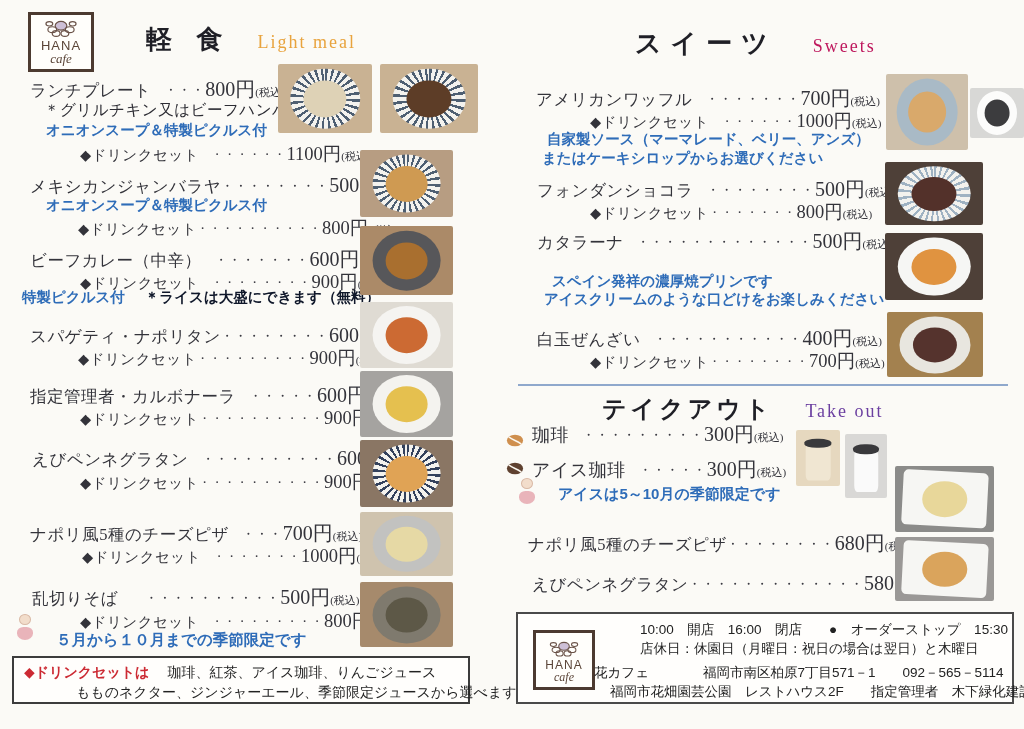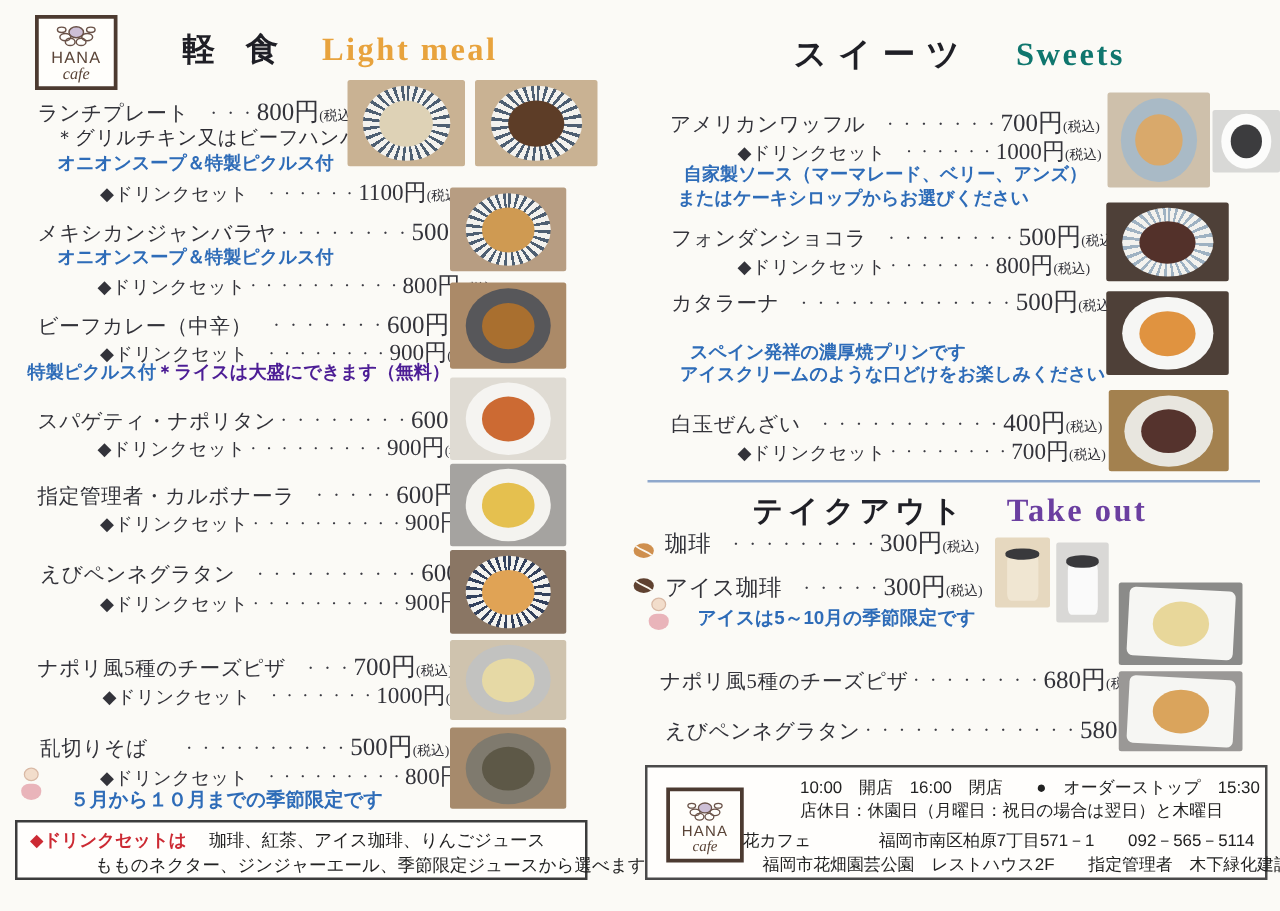--- a/index.html
+++ b/index.html
@@ -2,40 +2,40 @@
 <html><head>
 <meta charset="utf-8">
 <style>
   html,body{margin:0;padding:0;background:#e8e8e8}
   .page{position:relative;width:1024px;height:729px;background:#fbfaf6;
         font-family:"Liberation Serif","DejaVu Serif",serif;color:#33333a;overflow:hidden}
 
   
   .hdr{position:absolute;white-space:nowrap}
   .hd-jp{font-size:26px;font-weight:600;letter-spacing:9px;color:#1f1f26}
-  .hd-en{font-size:26px;letter-spacing:2px;margin-left:26px;font-weight:700}
+  .hd-en{font-size:18px;letter-spacing:2px;margin-left:26px;font-weight:400}
 
   
   .ml{position:absolute;white-space:nowrap;color:#33333a}
   .nm{font-size:16.5px;letter-spacing:.5px}
   .dt{font-size:12px;letter-spacing:1.5px;vertical-align:2px;color:#3a3a42}
   .pr{font-size:20px}
   .tx{font-size:11px}
   .dk .nm{font-size:14.5px}
   .dk .dt{font-size:11px}
   .dk .pr{font-size:18.5px}
   .sub{position:absolute;white-space:nowrap;font-size:15.5px;color:#2c2c33;letter-spacing:.5px}
 
   
   .note{position:absolute;white-space:nowrap;font-family:"Liberation Sans","DejaVu Sans",sans-serif;
         font-size:14.5px;color:#2e6cb8;font-weight:600}
   .noteline{position:absolute;white-space:nowrap;font-family:"Liberation Sans","DejaVu Sans",sans-serif;
         font-size:14.5px;font-weight:600}
   .note-b{color:#2e6cb8}
-  .note-o{color:#4c1d95;margin-left:0}
+  .note-o{color:#0f172a;margin-left:20px}
 
   
   .photo{position:absolute;background:var(--bg,#c4ad90);border-radius:2px;overflow:hidden}
   .photo::before{content:"";position:absolute;left:50%;top:50%;width:74%;height:88%;
         transform:translate(-50%,-50%);border-radius:50%;background:var(--plate,#f2f1ec)}
   .photo.striped::before{background:repeating-conic-gradient(var(--stripe,#4e5f72) 0deg 5deg,#f3f2ee 5deg 13deg)}
   .photo::after{content:"";position:absolute;left:50%;top:50%;width:46%;height:54%;
         transform:translate(-50%,-50%);border-radius:50%;background:var(--food,#c98a4a)}
   .photo.cup::before{width:56%;height:66%;top:58%;border-radius:12%/16%}
   .photo.cup::after{width:62%;height:15%;top:24%;border-radius:45%;background:#39393c}
@@ -172,21 +172,21 @@
   <div class="photo striped" style="left:380px;top:64px;width:98px;height:69px;--bg:#c9b293;--food:#5d3d27"></div>
   <div class="photo striped" style="left:360px;top:150px;width:93px;height:67px;--bg:#b79d82;--food:#cf9a52"></div>
   <div class="photo" style="left:360px;top:226px;width:93px;height:69px;--bg:#ab8a68;--plate:#57575a;--food:#a96f2f"></div>
   <div class="photo" style="left:360px;top:302px;width:93px;height:66px;--bg:#dfdbd3;--plate:#f5f4f1;--food:#cc6a33"></div>
   <div class="photo" style="left:360px;top:371px;width:93px;height:66px;--bg:#a5a3a0;--plate:#f4f3ef;--food:#e5c04f"></div>
   <div class="photo striped" style="left:360px;top:440px;width:93px;height:67px;--bg:#8a7664;--stripe:#33415c;--food:#e0a355"></div>
   <div class="photo" style="left:360px;top:512px;width:93px;height:64px;--bg:#cfc3ae;--plate:#c2c2c0;--food:#e6d9a5"></div>
   <div class="photo" style="left:360px;top:582px;width:93px;height:65px;--bg:#a68a6c;--plate:#7f7a6e;--food:#5d5847"></div>
 
   <div class="hdr" style="left:635px;top:26px">
-    <span class="hd-jp">スイーツ</span><span class="hd-en" style="color:#0f766e;margin-left:36px">Sweets</span>
+    <span class="hd-jp">スイーツ</span><span class="hd-en" style="color:#be185d;margin-left:36px">Sweets</span>
   </div>
 
   <div class="ml" style="left:536px;top:85px">
     <span class="nm">アメリカンワッフル</span><span class="dt">　・・・・・・・</span><span class="pr">700円</span><span class="tx">(税込)</span>
   </div>
   <div class="ml dk" style="left:590px;top:108px">
     <span class="nm">◆ドリンクセット</span><span class="dt">　・・・・・・</span><span class="pr">1000円</span><span class="tx">(税込)</span>
   </div>
   <div class="note" style="left:547px;top:130px">自家製ソース（マーマレード、ベリー、アンズ）</div>
   <div class="note" style="left:542px;top:149px">またはケーキシロップからお選びください</div>

